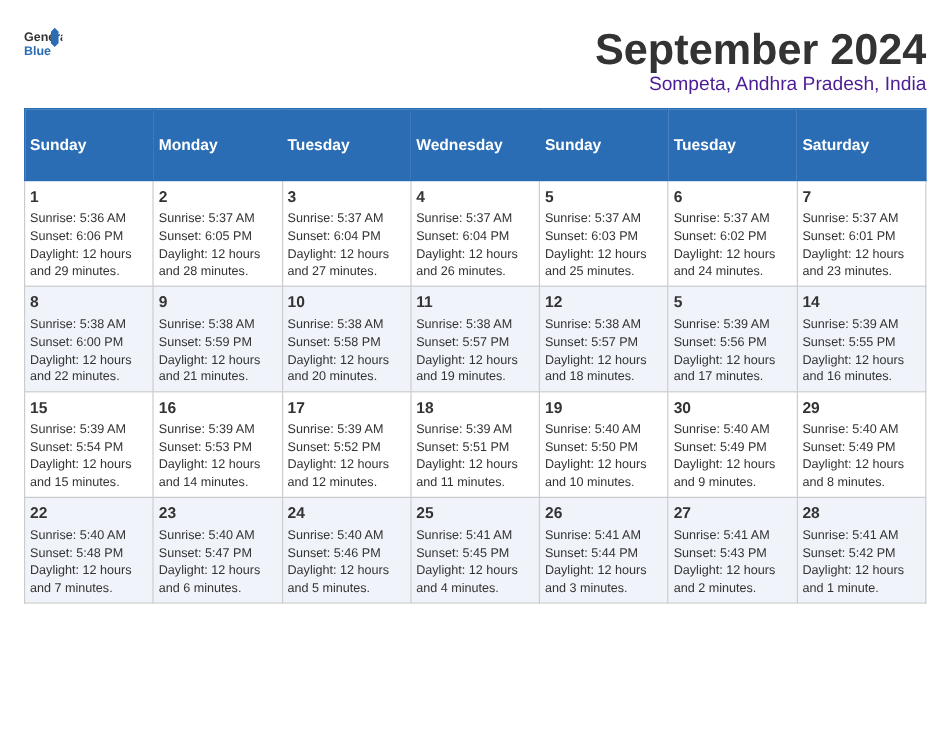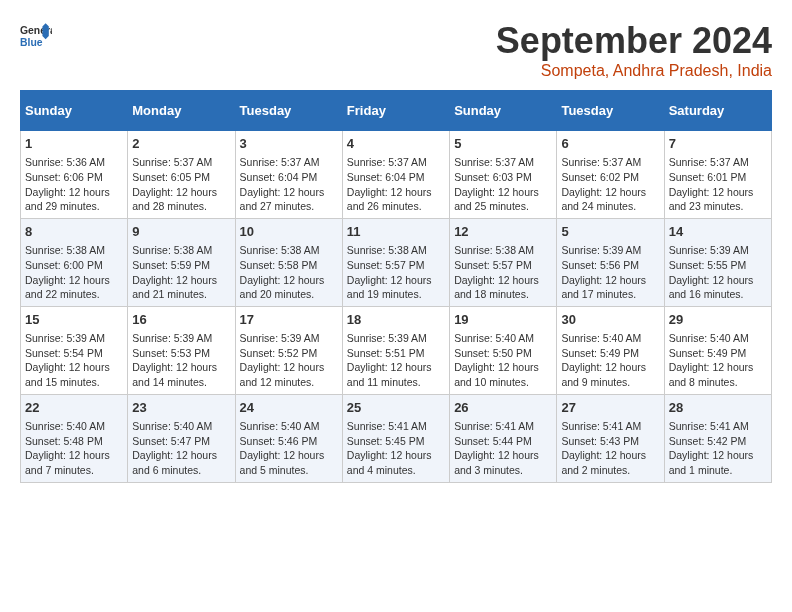--- a/index.html
+++ b/index.html
@@ -28,31 +28,31 @@
     .title-block {
       text-align: right;
     }
     .month-title {
       font-size: 36px;
       font-weight: bold;
       color: #333;
     }
     .location {
       font-size: 16px;
-      color: #c2410c;
+      color: #4c1d95;
     }
     table {
       width: 100%;
       border-collapse: collapse;
       font-size: 11px;
     }
     thead tr th {
       background-color: #2a6db5;
       color: white;
-      padding: 12px 4px;
+      padding: 22px 4px;
       text-align: left;
       font-size: 13px;
       font-weight: bold;
       border: 1px solid #2a6db5;
     }
     tbody tr td {
       vertical-align: top;
       border: 1px solid #ccc;
       padding: 4px;
       width: 14.28%;
@@ -94,21 +94,21 @@
     <div class="location">Sompeta, Andhra Pradesh, India</div>
   </div>
 </div>
 
 <table>
   <thead>
     <tr>
       <th>Sunday</th>
       <th>Monday</th>
       <th>Tuesday</th>
-      <th>Friday</th>
+      <th>Wednesday</th>
       <th>Sunday</th>
       <th>Tuesday</th>
       <th>Saturday</th>
     </tr>
   </thead>
   <tbody id="calendar-body">
   <tr>
         <td><span class="day-num">1</span>Sunrise: 5:36 AM<br>Sunset: 6:06 PM<br>Daylight: 12 hours and 29 minutes.</td>
         <td><span class="day-num">2</span>Sunrise: 5:37 AM<br>Sunset: 6:05 PM<br>Daylight: 12 hours and 28 minutes.</td>
         <td><span class="day-num">3</span>Sunrise: 5:37 AM<br>Sunset: 6:04 PM<br>Daylight: 12 hours and 27 minutes.</td>

